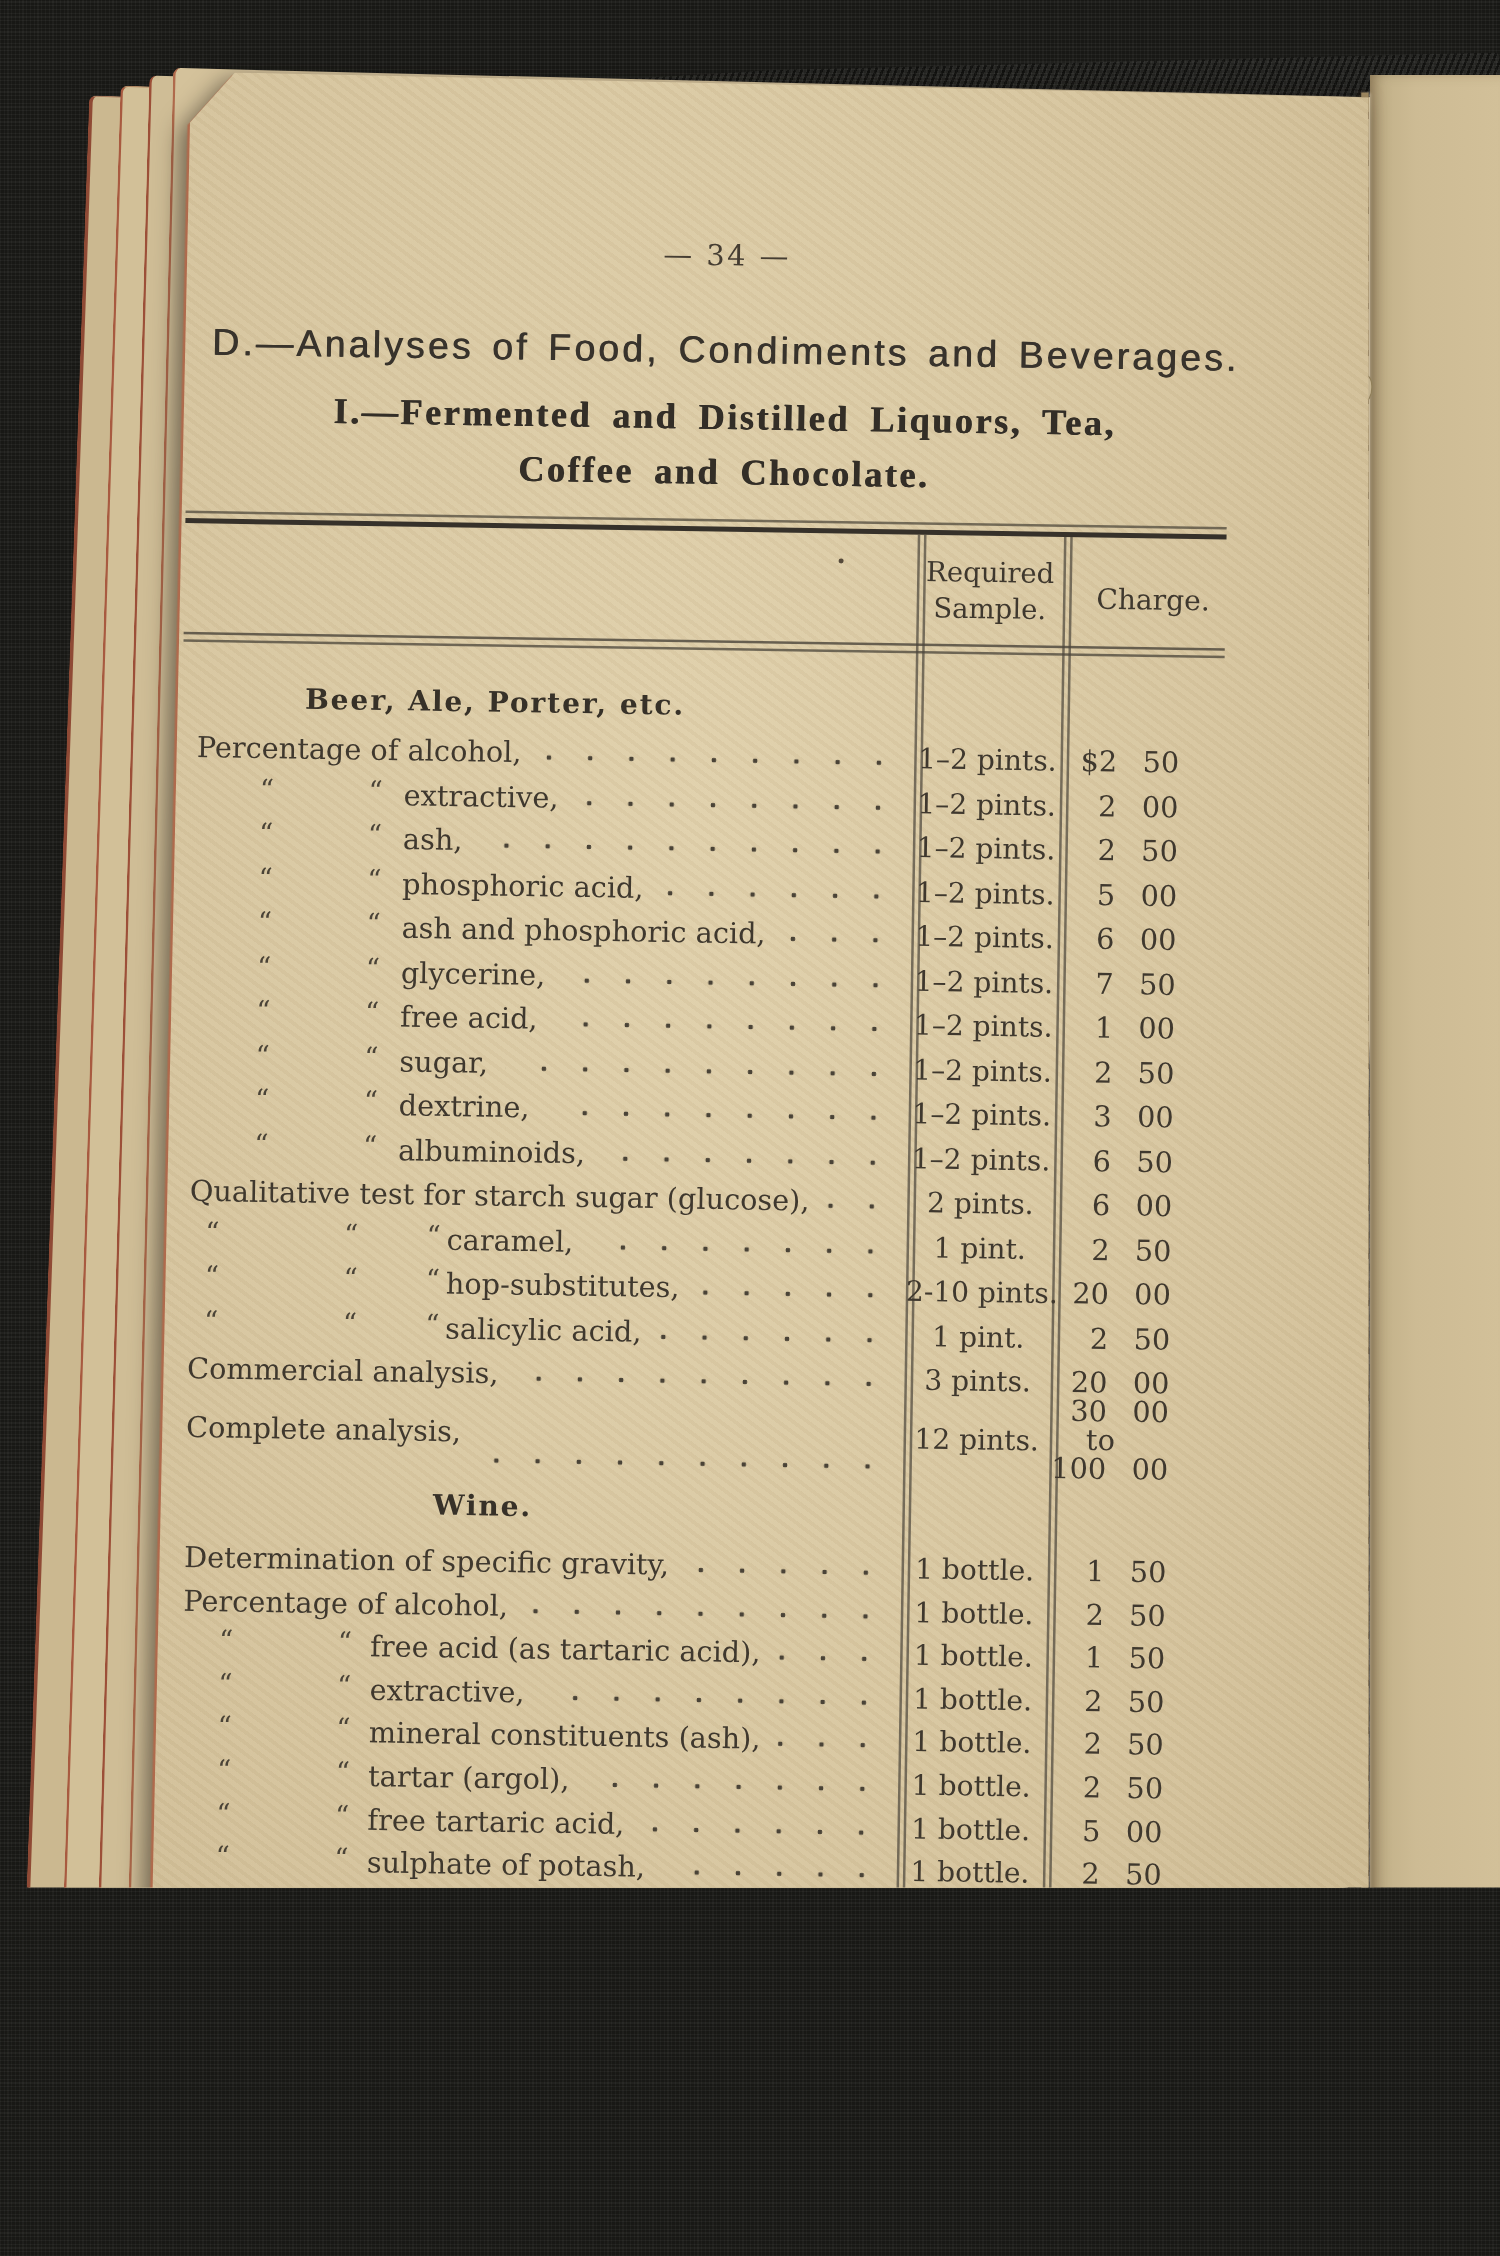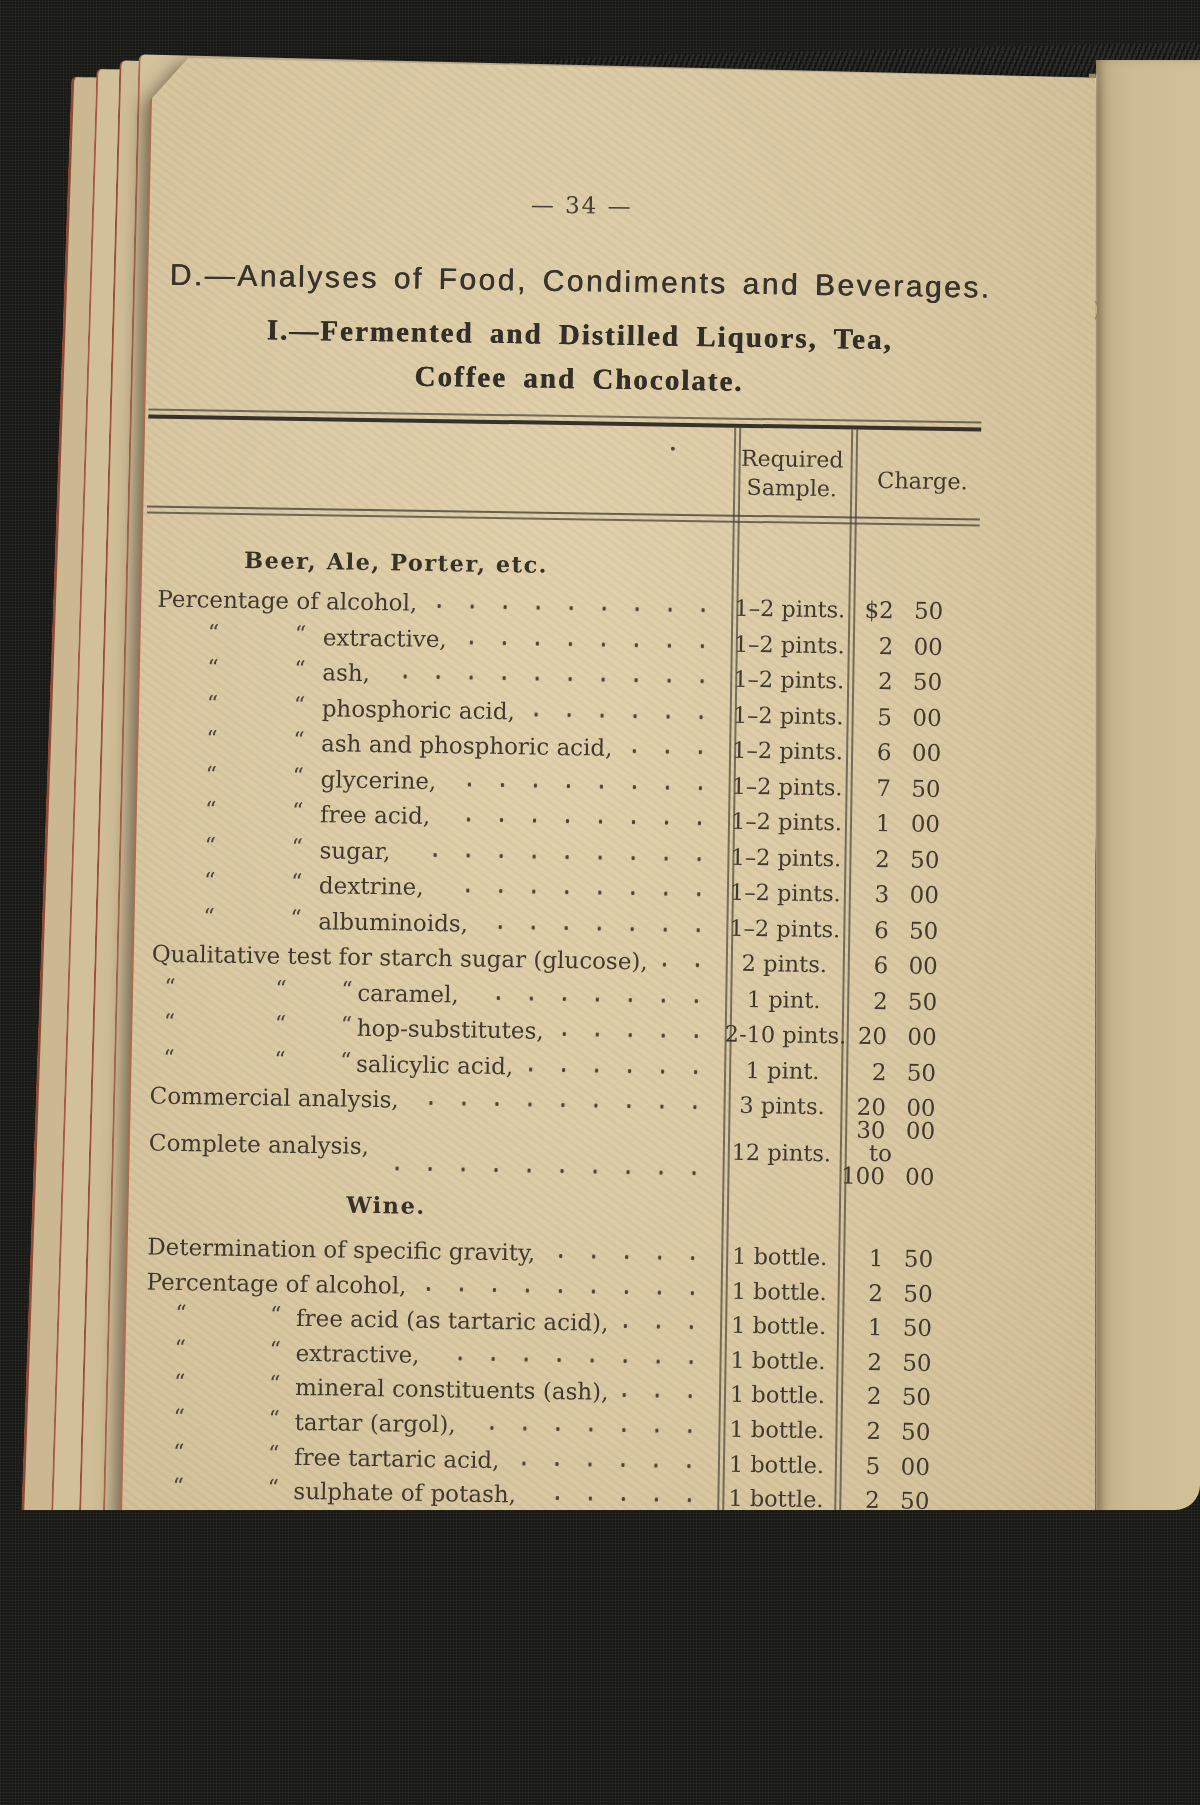--- a/index.html
+++ b/index.html
@@ -4,21 +4,21 @@
 <style>
   html,body{margin:0;padding:0;}
   body{
     width:1200px;height:1805px;overflow:hidden;
     background-color:#1a1a17;
     background-image:
       repeating-linear-gradient(0deg, rgba(255,255,255,0.035) 0 1px, rgba(0,0,0,0.05) 1px 3px),
       repeating-linear-gradient(90deg, rgba(255,255,255,0.03) 0 1px, rgba(0,0,0,0.04) 1px 3px);
     font-family:"DejaVu Serif", serif;
   }
-  #screen{position:relative;width:1200px;height:1510px;overflow:hidden;border-radius:25px;}
+  #screen{position:relative;width:1200px;height:1510px;overflow:hidden;}
 
   
   .cover{
     position:absolute;left:86px;top:40px;width:1114px;height:1740px;z-index:1;
     background:linear-gradient(180deg,#563b28 0%,#4a3222 8%,#3f2b1d 50%,#4a332a 96%);
     background-image:repeating-linear-gradient(112deg, rgba(0,0,0,0.28) 0 2px, rgba(255,255,255,0.05) 2px 5px);
     clip-path:polygon(0 48px, 48% 16px, 100% 2px, 100% 100%, 0 100%);
     border-radius:8px;
   }
 

